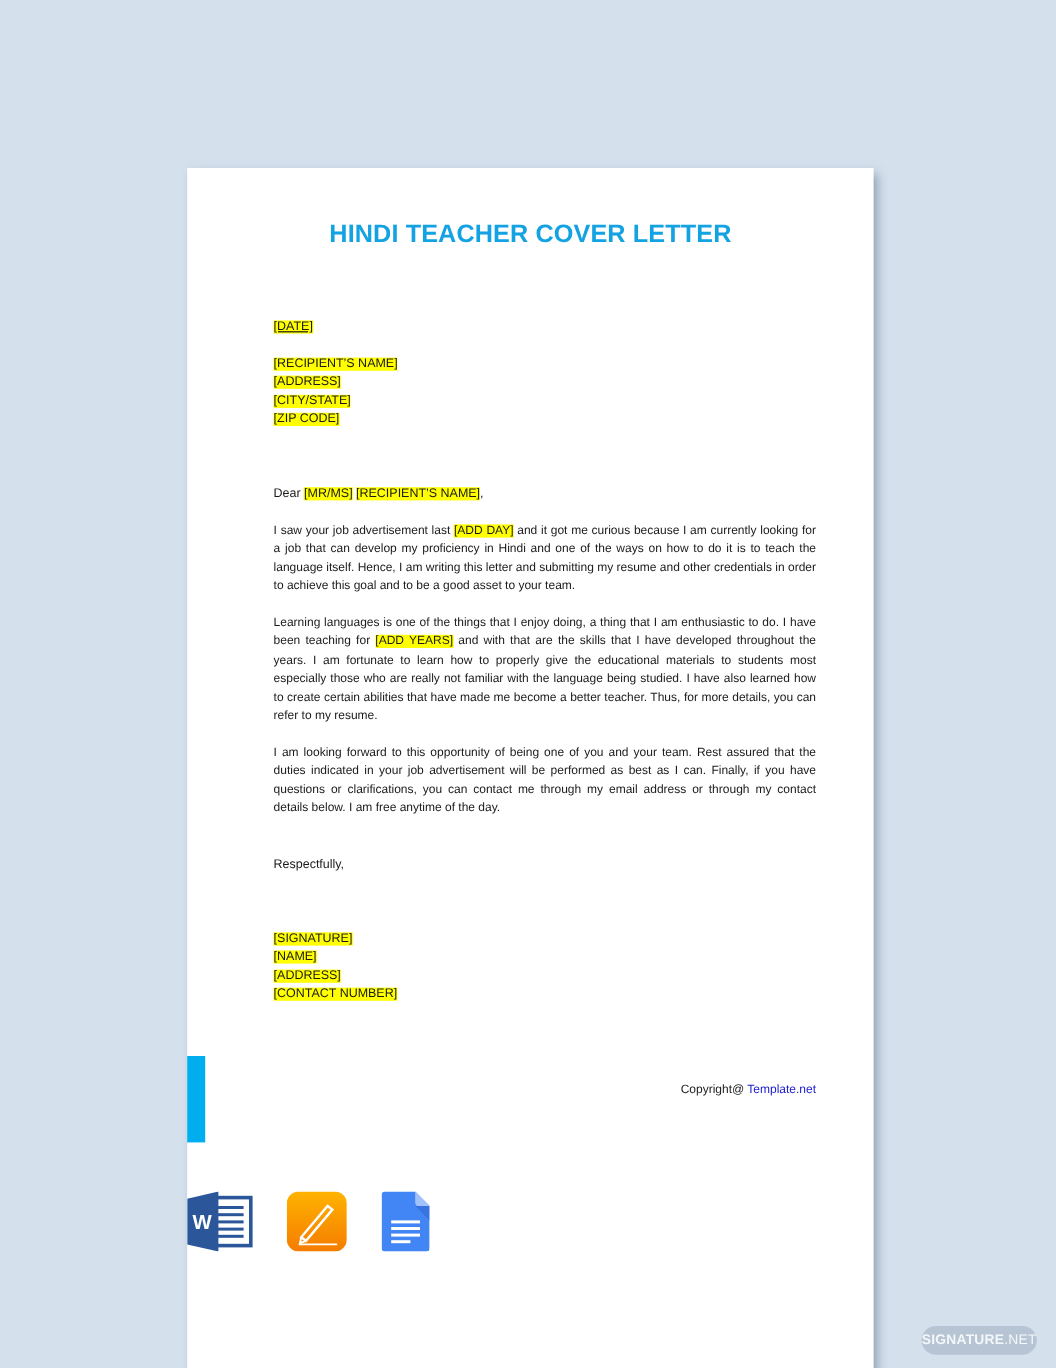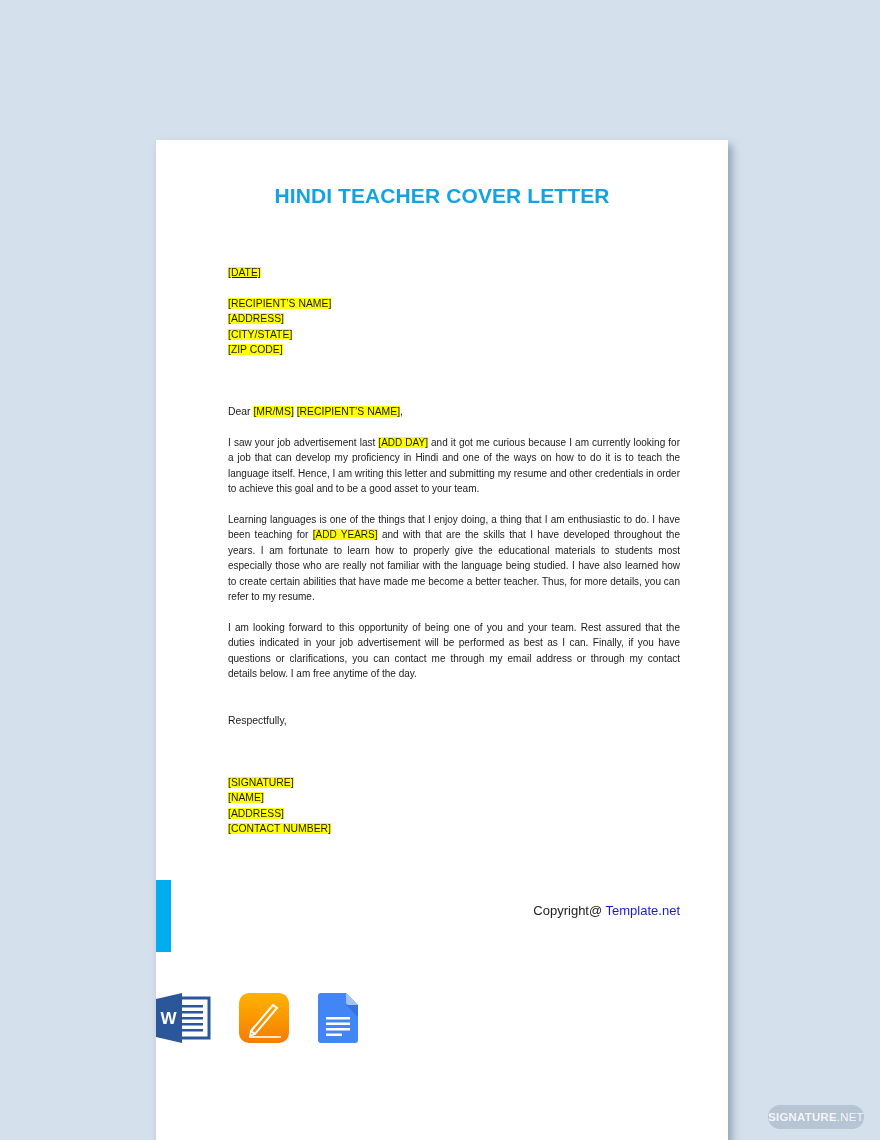--- a/index.html
+++ b/index.html
@@ -19,21 +19,21 @@
     color: #14a3e2; font-size: 21px; font-weight: bold; letter-spacing: 0.1px;
   }
   .content {
     position: absolute; left: 72px; width: 452px;
     font-size: 10px; line-height: 15.4px; color: #1a1a1a;
   }
   .hl { background: #ffff00; }
   .block { position: absolute; left: 72px; font-size: 10.4px; line-height: 15.4px; color: #1a1a1a; }
   .para { text-align: justify; }
   .copyright {
-    position: absolute; right: 48px; top: 763px; font-size: 13px; color: #222;
+    position: absolute; right: 48px; top: 763px; font-size: 10px; color: #222;
   }
   .copyright .link { color: #1a1ad0; }
   .icon { position: absolute; }
   .brand-badge {
     position: absolute; left: 768px; top: 1105px; width: 96px; height: 24px;
     background: #b6c4d3; border-radius: 12px; color: #f4f7fa;
     font-size: 11.5px; font-weight: bold; text-align: center; line-height: 24px; letter-spacing: 0.2px;
   }
   .brand-badge .thin { font-weight: normal; }
 </style>

